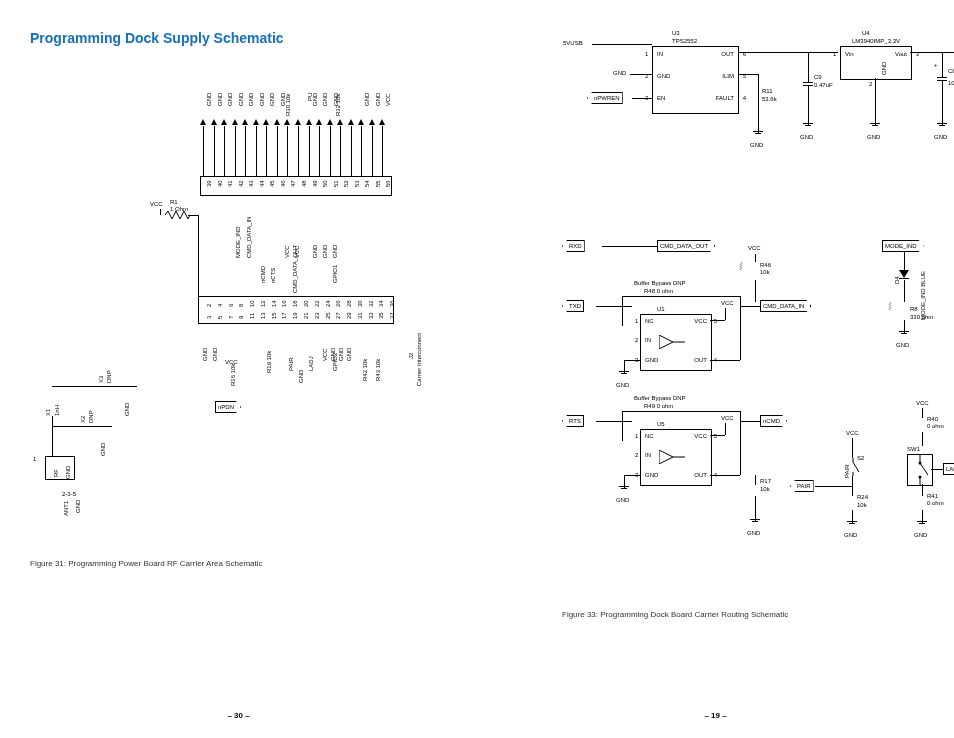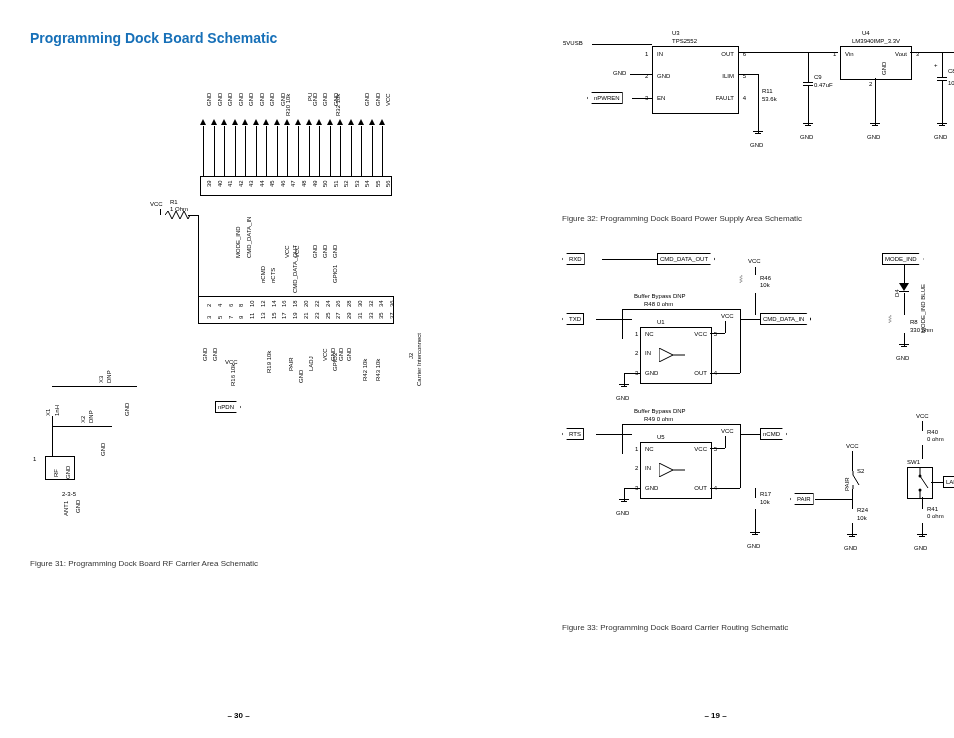--- a/index.html
+++ b/index.html
@@ -187,21 +187,21 @@
   height:8px;
 }
 .res-zig svg { width:100%; height:100%; }
 </style>
 </head>
 <body>
 
 <div class="page">
 
 <div class="col">
-  <div class="title">Programming Dock Board Schematic</div>
+  <div class="title">Programming Dock Supply Schematic</div>
 
   <div class="rf-wrap schematic">
 
     <div class="j2box" style="left:170px; top:115px; width:190px; height:18px;">
       
     </div>
 
     <div id="topstrip-labels">
           <span class="vlabel rot" style="left: 176px; top: 126px;">39</span>
           <div class="wire-v" style="left: 173px; top: 65px; height: 50px;"></div>
@@ -385,21 +385,21 @@
     <span class="vlabel rot" style="left:332px; top:320px;"><span>R42</span> <span>10k</span></span>
     <span class="vlabel rot" style="left:345px; top:320px;"><span>R43</span> <span>10k</span></span>
 
     <span class="vlabel rot" style="left:292px; top:300px;">VCC</span>
     <span class="vlabel rot" style="left:300px; top:300px;">GND</span>
     <span class="vlabel rot" style="left:308px; top:300px;">GND</span>
     <span class="vlabel rot" style="left:316px; top:300px;">GND</span>
 
   </div>
 
-  <div class="caption" style="margin-top:18px;">Figure 31: Programming Dock Board RF Carrier Area Schematic</div>
+  <div class="caption" style="margin-top:18px;">Figure 31: Programming Power Board RF Carrier Area Schematic</div>
 
   <div class="pagenum">– 30 –</div>
 </div>
 
 <div class="col">
 
   <div class="power-wrap schematic">
 
     <span class="netflag" style="left:0; top:10px;">5VUSB</span>
     <div class="wire-h" style="left:30px; top:14px; width:60px;"></div>
@@ -470,21 +470,20 @@
       <div class="plate1"></div>
           <div class="plate2"></div>
     </div>
     <span class="small-txt" style="left:386px; top:38px;">C8</span>
     <span class="small-txt" style="left:386px; top:50px;">100uF</span>
     <div class="wire-v" style="left:380px; top:51px; height:45px;"></div>
     <div class="gndsym" style="left:380px; top:100px;"></div>
     <span class="gndlabel" style="left:372px; top:104px;">GND</span>
   </div>
 
-  <div class="caption" style="margin-top:4px; margin-left:55px;">Figure 32: Programming Dock Board Power Supply Area Schematic</div>
 
   <div class="buf-wrap schematic">
 
     <div class="netflag-box rev" style="left:0; top:0;">RXD</div>
     <div class="wire-h" style="left:40px; top:6px; width:55px;"></div>
     <div class="netflag-box" style="left:95px; top:0;">CMD_DATA_OUT</div>
 
     <span class="netflag" style="left:185px; top:5px;">VCC</span>
     <div class="wire-v" style="left:193px; top:14px; height:8px;"></div>
     <div class="res-zig" style="left:189px; top:22px; width:8px; height:20px; transform:rotate(90deg); transform-origin:left top;">

